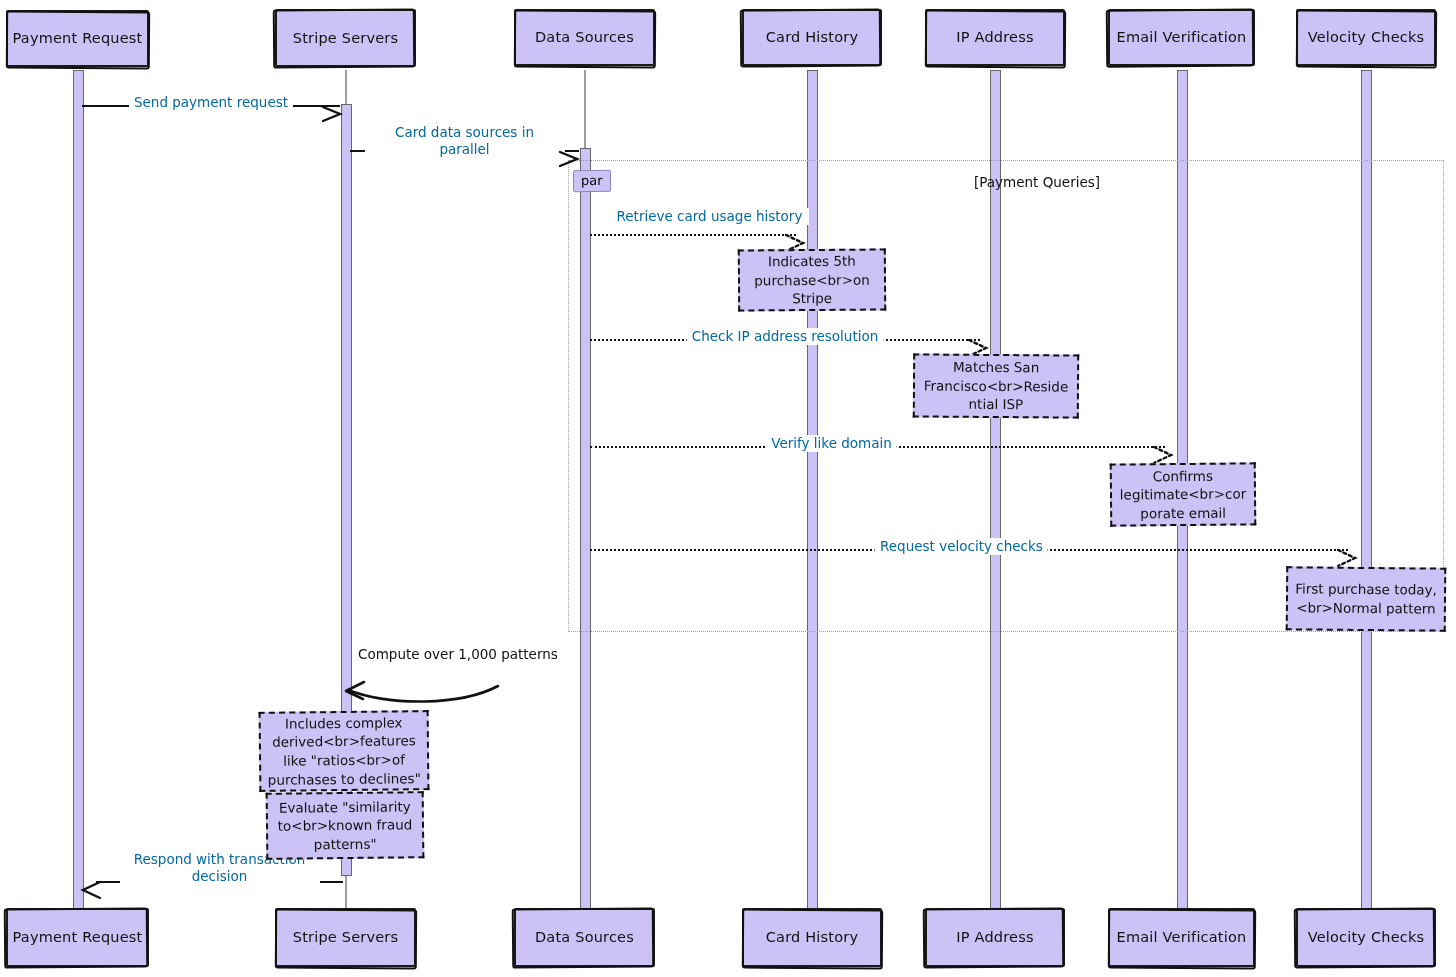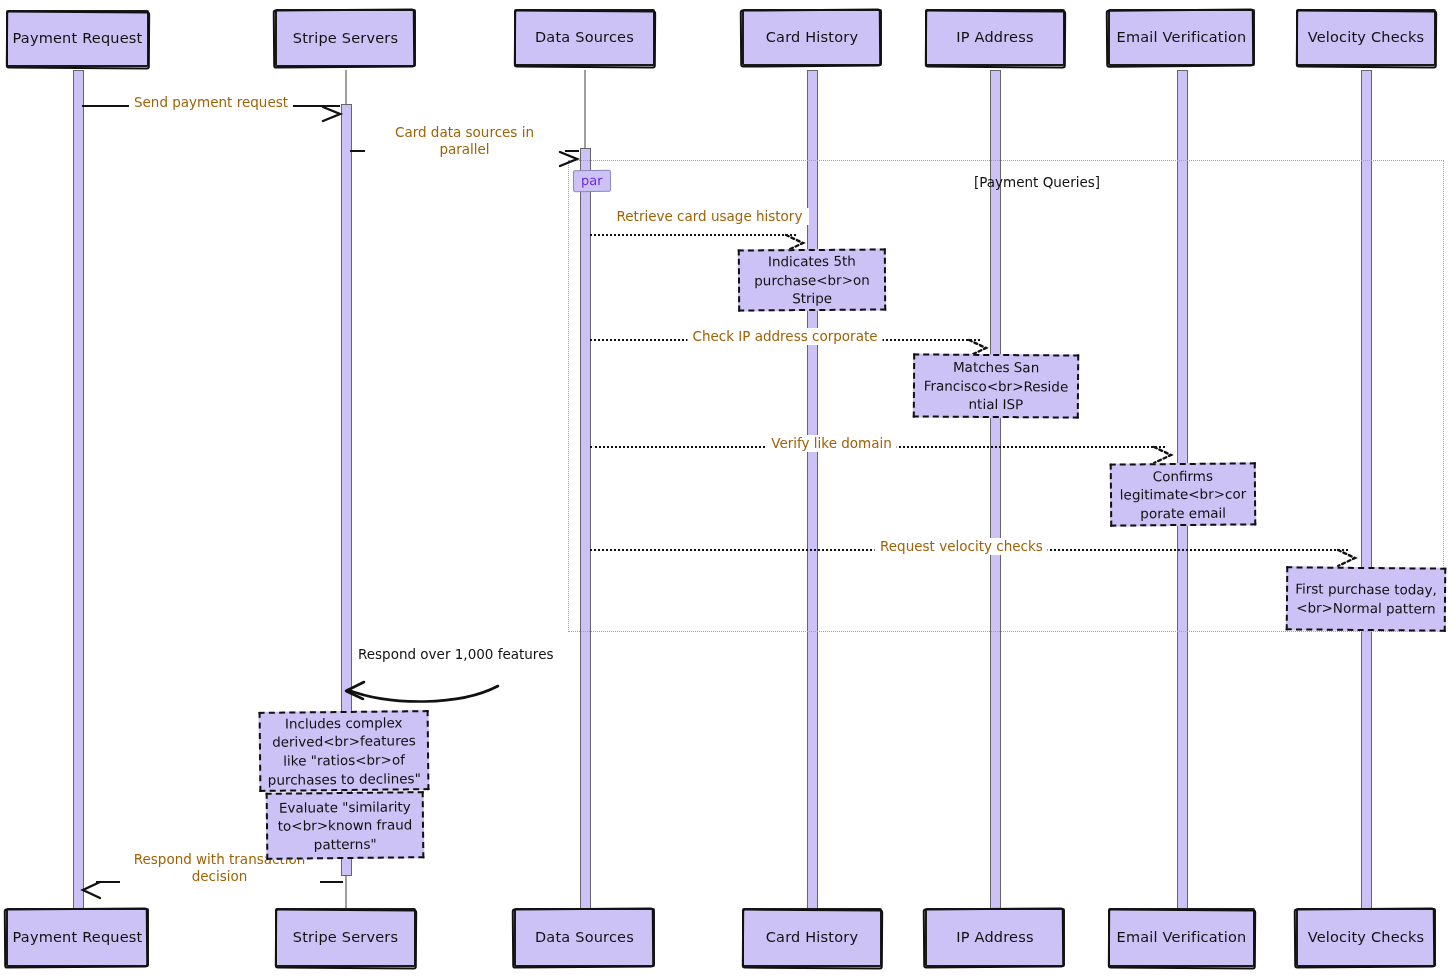--- a/index.html
+++ b/index.html
@@ -83,21 +83,21 @@
     border-top: 2.6px dotted #111111;
   }
   .msg .label {
     position: absolute;
     top: -0.82em;
     left: 50%;
     transform: translateX(-50%);
     background: #ffffff;
     padding: 0 5px;
     white-space: nowrap;
-    color: #a16207;
+    color: #0369a1;
     font-size: 13.5px;
     line-height: 1.25;
     text-align: center;
   }
   .msg .label.two-line { top: -1.95em; white-space: normal; width: 190px; }
 
   
   .head {
     position: absolute;
     top: -8px;
@@ -131,21 +131,21 @@
     box-sizing: border-box;
     border: 1.8px dotted #9aa3b0;
     z-index: 10;
     pointer-events: none;
   }
   .par-tag {
     position: absolute;
     background: #cdc2f5;
     border: 1.6px solid #8e86b8;
     border-radius: 2px;
-    color: #6d28d9;
+    color: #000000;
     font-size: 13px;
     padding: 2px 7px 3px 7px;
     z-index: 32;
     transform: rotate(-0.6deg);
   }
   .par-title {
     position: absolute;
     color: #111111;
     font-size: 13.5px;
     white-space: nowrap;
@@ -236,21 +236,21 @@
     <div class="label two-line" style="left:58%;">Retrieve card usage history</div>
   </div>
   <div class="head" style="left:784px; top:234px;">
     <svg width="22" height="18" viewBox="0 0 22 18">
       <path d="M2 1 L19 9 L2 17" fill="none" stroke="#111" stroke-width="2.4" stroke-linecap="round" stroke-dasharray="3 3"></path>
     </svg>
   </div>
 
   <div class="msg dotted" style="left:590px; top:339px; width:390px;">
     <div class="line"></div>
-    <div class="label">Check IP address corporate</div>
+    <div class="label">Check IP address resolution</div>
   </div>
   <div class="head" style="left:967px; top:339px;">
     <svg width="22" height="18" viewBox="0 0 22 18">
       <path d="M2 1 L19 9 L2 17" fill="none" stroke="#111" stroke-width="2.4" stroke-linecap="round" stroke-dasharray="3 3"></path>
     </svg>
   </div>
 
   <div class="msg dotted" style="left:590px; top:446px; width:575px;">
     <div class="line"></div>
     <div class="label" style="left:42%;">Verify like domain</div>
@@ -269,21 +269,21 @@
     <svg width="22" height="18" viewBox="0 0 22 18">
       <path d="M2 1 L19 9 L2 17" fill="none" stroke="#111" stroke-width="2.4" stroke-linecap="round" stroke-dasharray="3 3"></path>
     </svg>
   </div>
 
   <div class="selfmsg" style="left:330px; top:650px; width:210px; height:60px;">
     <svg width="210" height="60" viewBox="0 0 210 60">
       <path d="M18 40 C 60 56, 130 56, 168 36" fill="none" stroke="#111111" stroke-width="2.6" stroke-linecap="round"></path>
       <path d="M34 32 L16 41 L33 49" fill="none" stroke="#111111" stroke-width="2.6" stroke-linecap="round" stroke-linejoin="round"></path>
     </svg>
-    <div class="label two-line" style="left:28px; top:-4px; width:180px;">Respond over 1,000 features</div>
+    <div class="label two-line" style="left:28px; top:-4px; width:180px;">Compute over 1,000 patterns</div>
   </div>
 
   <div class="msg solid" style="left:96px; top:881px; width:247px;">
     <div class="line"></div>
     <div class="label two-line" style="top:-2.25em;">Respond with transaction decision</div>
   </div>
   <div class="head" style="left:80px; top:881px;">
     <svg width="22" height="18" viewBox="0 0 22 18">
       <path d="M20 1 L3 9 L20 17" fill="none" stroke="#111" stroke-width="2.4" stroke-linecap="round"></path>
     </svg>

